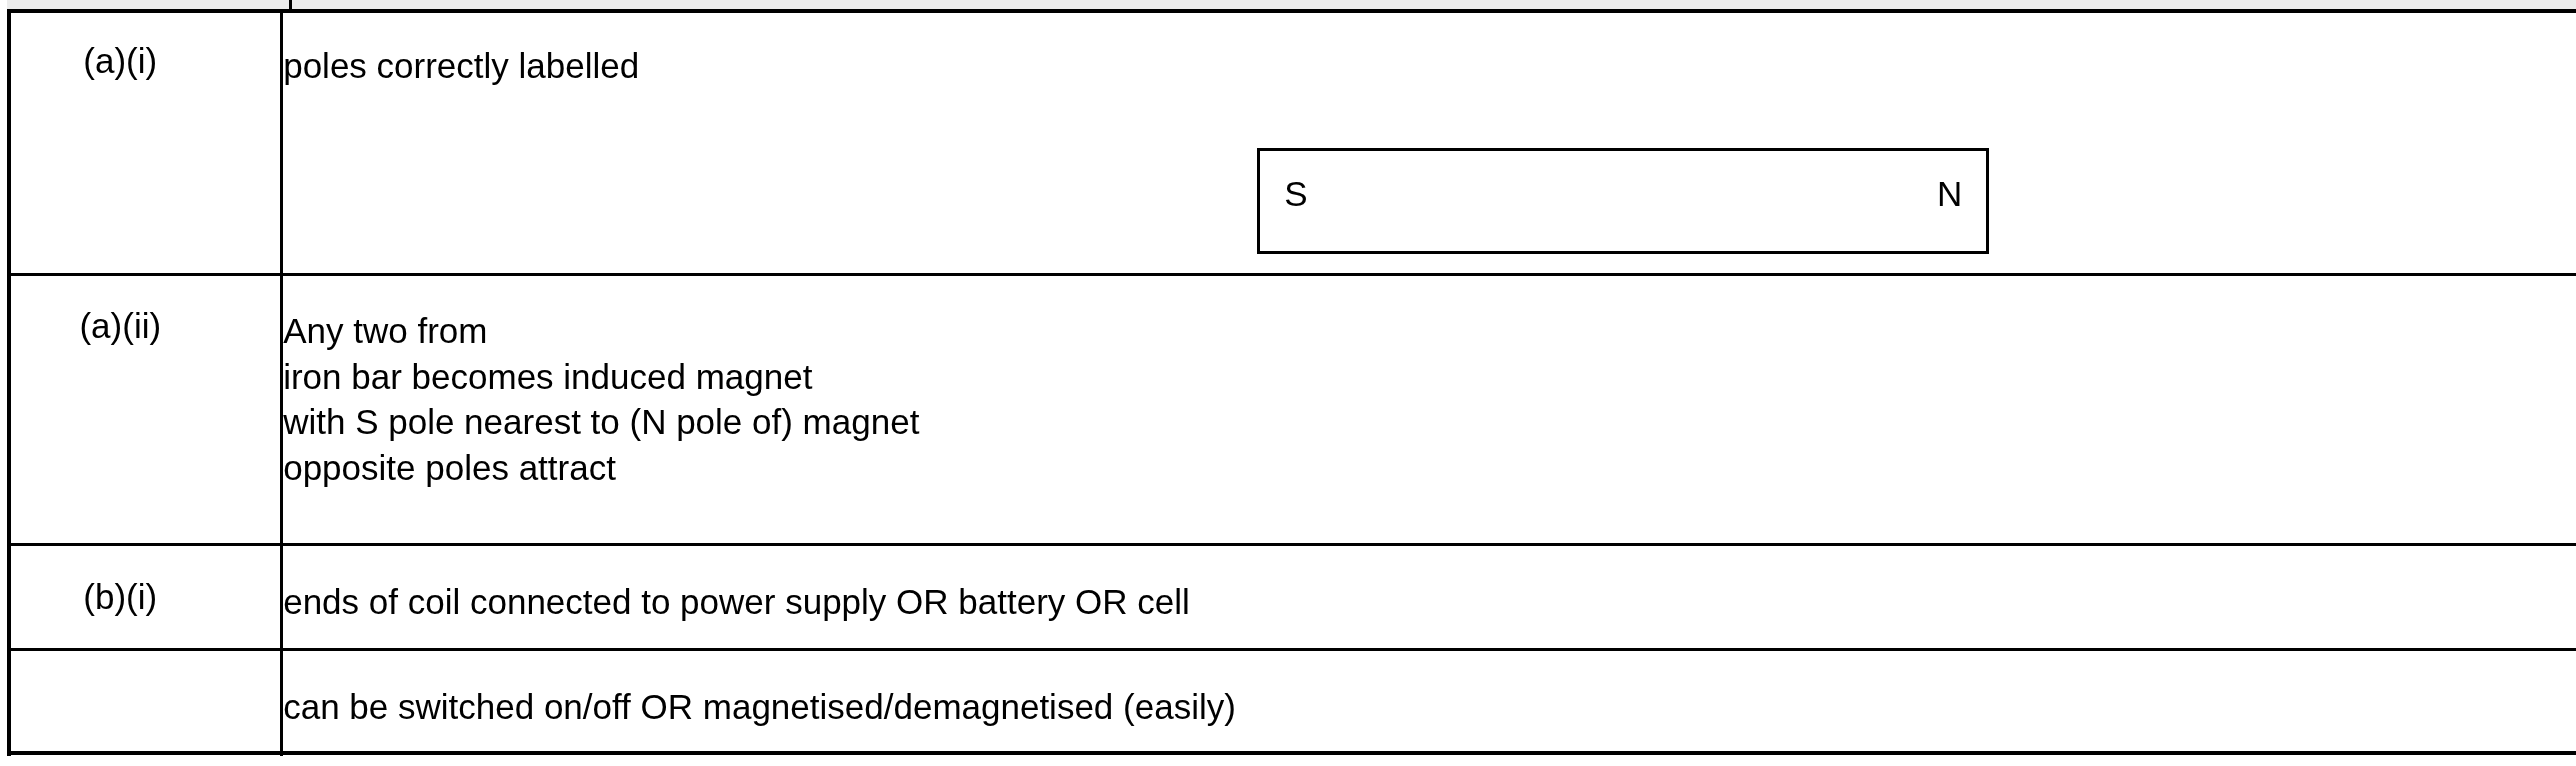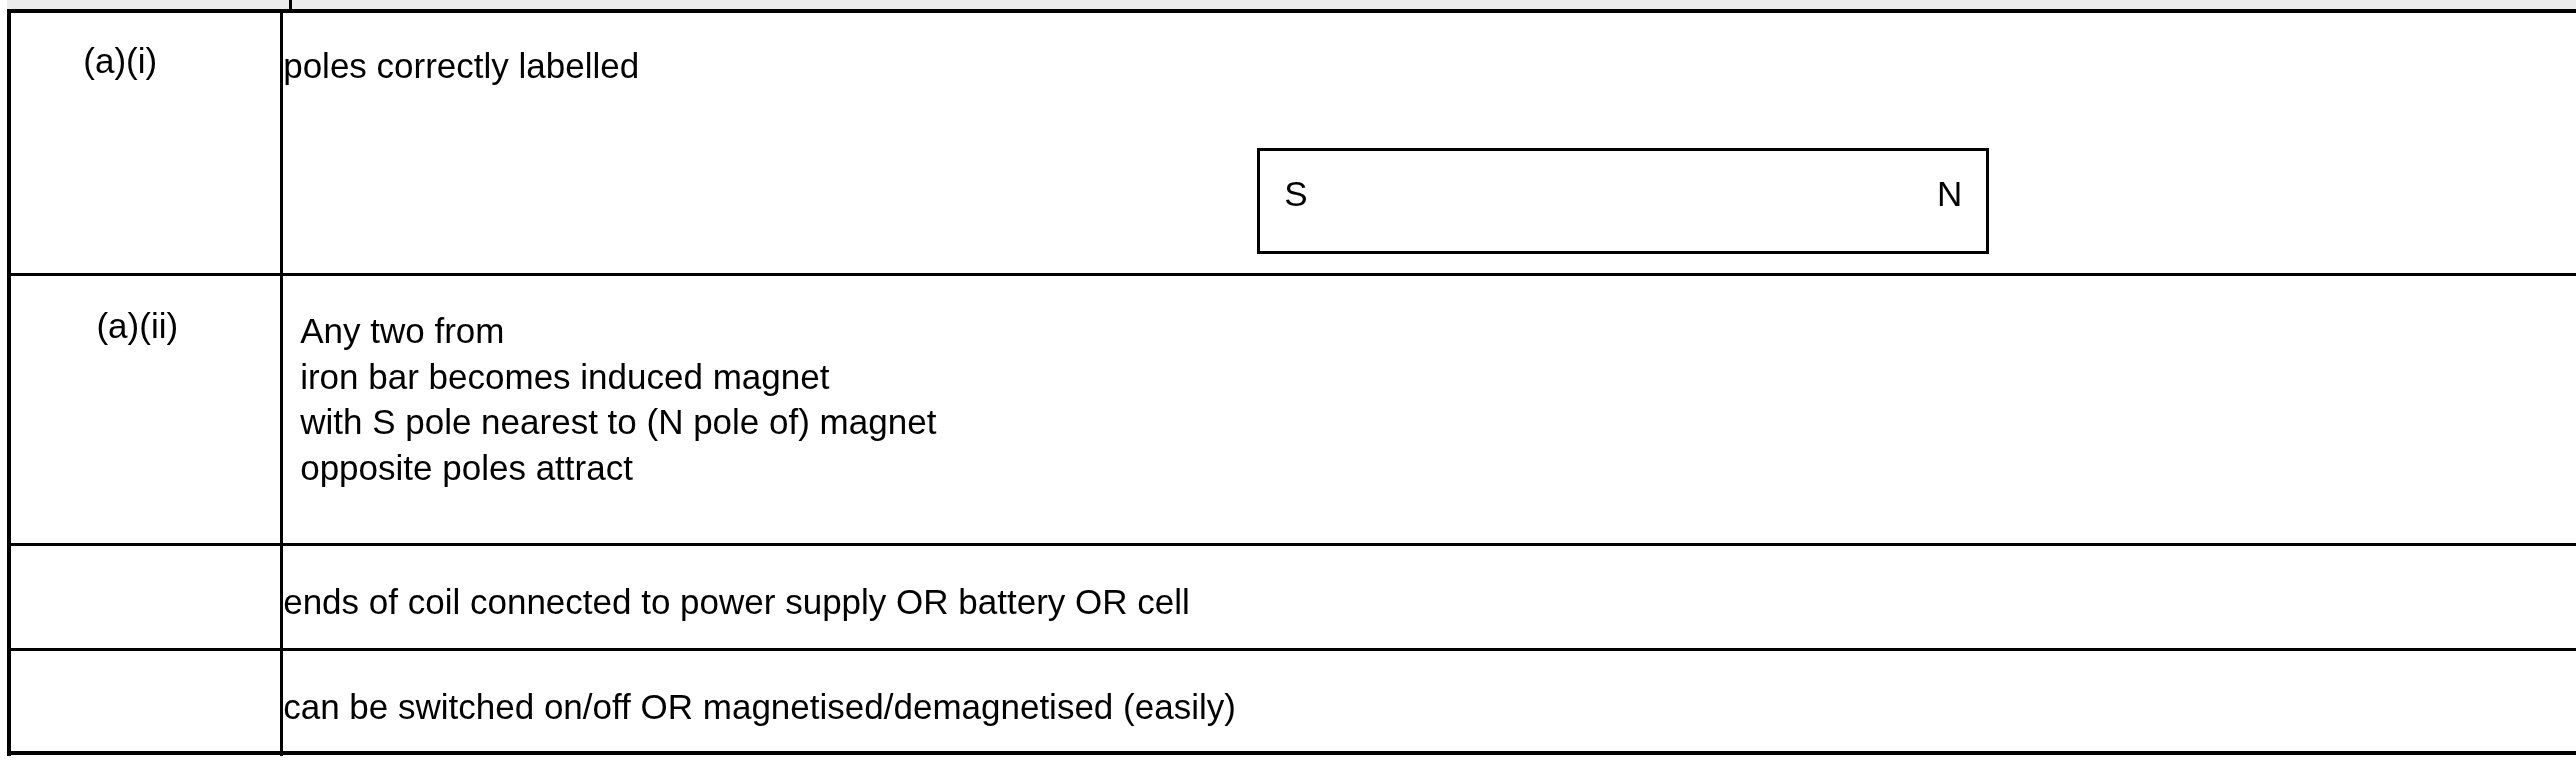--- a/index.html
+++ b/index.html
@@ -90,21 +90,21 @@
   .cell-body {
     position: absolute;
     left: 276px;
     width: 2676px;
     font-size: 35px;
     line-height: 1.0;
   }
 
   
   .vtop-ai    { top: 30px; }
-  .vtop-aii   { top: 32px; margin-left: 17px; }
+  .vtop-aii   { top: 32px; }
   .vmid-small { top: 33px; }
 
   .body-lines div {
     line-height: 1.30;
     white-space: nowrap;
   }
 
   
   #magnet-box {
     position: absolute;
@@ -170,20 +170,21 @@
     <div class="cell-body vtop-aii body-lines">
       <div>Any two from</div>
       <div>iron bar becomes induced magnet</div>
       <div>with S pole nearest to (N pole of) magnet</div>
       <div>opposite poles attract</div>
     </div>
 
   </div>
 
   <div class="row" id="row-bi">
+    <div class="cell-part vmid-small">(b)(i)</div>
 
     <div class="cell-body vmid-small body-lines">
       <div>ends of coil connected to power supply OR battery OR cell</div>
     </div>
 
   </div>
 
   <div class="row" id="row-bii">
 
     <div class="cell-body vmid-small body-lines">

